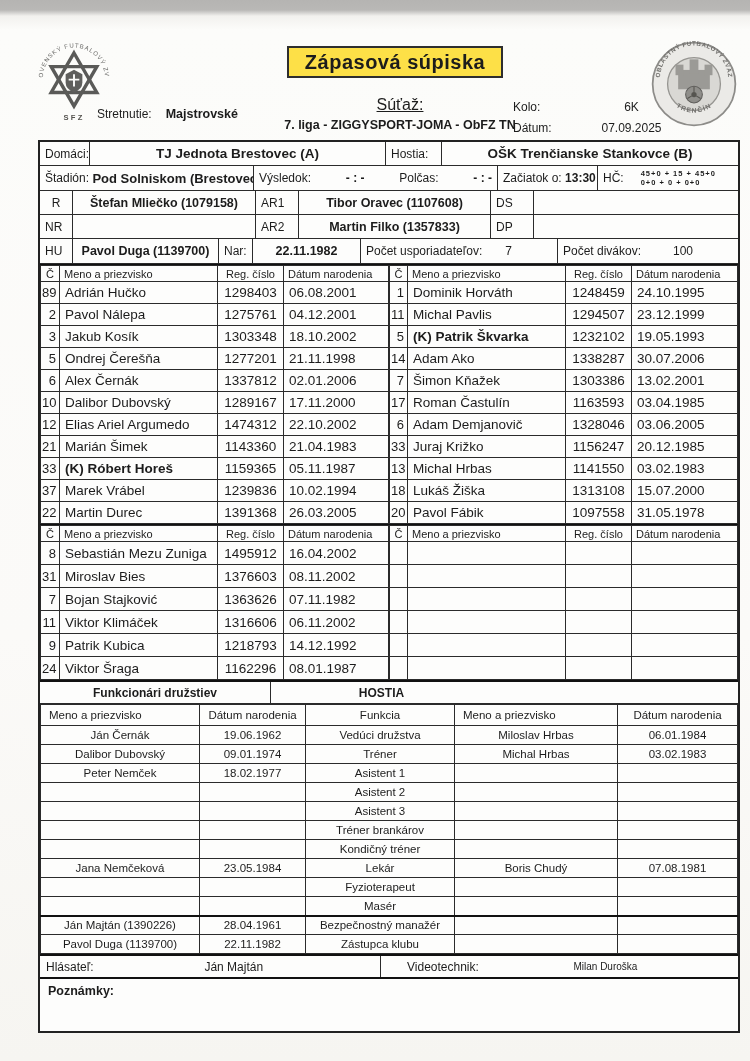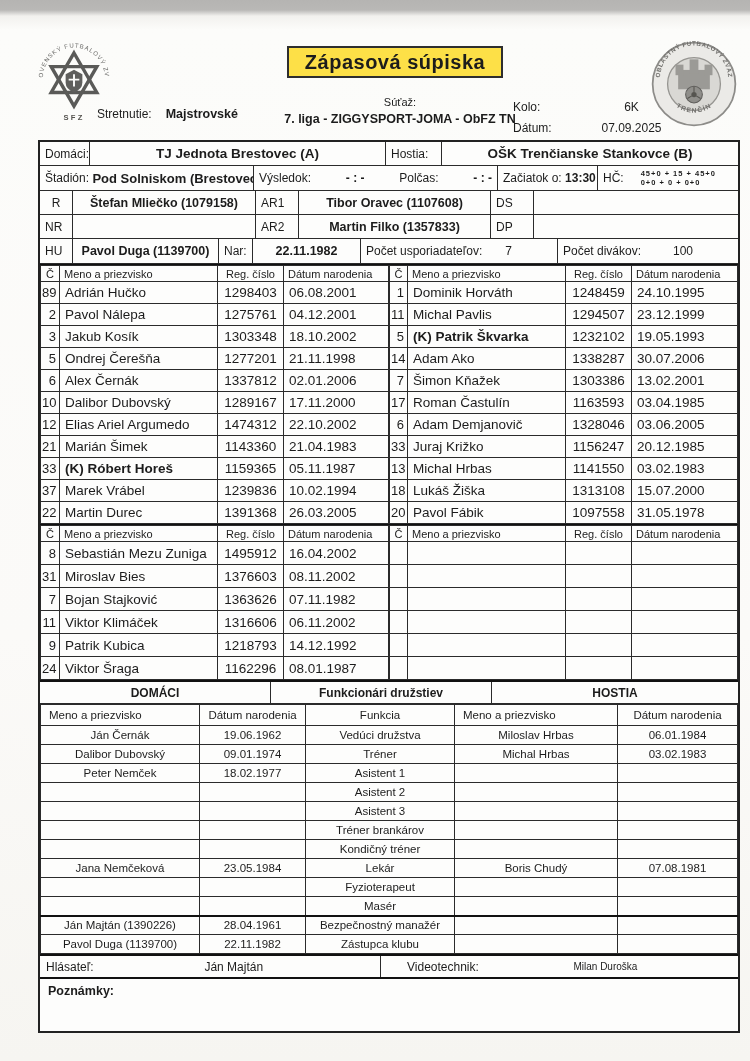--- a/index.html
+++ b/index.html
@@ -18,21 +18,21 @@
   .logo-right { position:absolute; left:650px; top:26px; width:88px; height:88px; }
   .title-box {
     position:absolute; left:287px; top:32px; width:216px; height:32px;
     border:2px solid #2e2e2e; background:#fde047;
     display:flex; align-items:center; justify-content:center;
     font-size:20px; font-weight:bold; letter-spacing:.5px;
   }
   .meta-stretnutie { position:absolute; left:97px; top:93px; font-size:12px; }
   .meta-stretnutie b { margin-left:14px; font-size:12.5px; }
   .meta-sutaz { position:absolute; left:255px; top:82px; width:290px; text-align:center; }
-  .meta-sutaz .lbl { font-size:11px; }
+  .meta-sutaz .lbl { font-size:16px;text-decoration:underline; }
   .meta-sutaz .val { font-size:12.5px; font-weight:bold; margin-top:4px; white-space:nowrap; }
   .meta-kd { position:absolute; left:513px; top:86px; width:175px; font-size:12px; }
   .meta-kd .row { display:flex; margin-bottom:7px; }
   .meta-kd .row .k { width:62px; }
   .meta-kd .row .v { font-weight:normal; flex:1; text-align:center; }
 
   
   .sheet { position:absolute; left:38px; top:140px; width:702px; border:2px solid #222; background:#fdfdfc; }
 
   .grid-row { display:grid; border-bottom:1px solid #2b2b2b; font-size:12px; }
@@ -516,21 +516,20 @@
     <td class="c-num"></td>
     <td class="c-name"></td>
     <td class="c-reg"></td>
     <td class="c-dob"></td>
   </tr>
 </tbody>
     </table>
   </div>
 
   <div class="off-band">
-    <div>DOMÁCI</div>
     <div>Funkcionári družstiev</div>
     <div>HOSTIA</div>
   </div>
   <table class="otab">
     <colgroup>
         <col style="width:159px">
         <col style="width:106px">
         <col style="width:149px">
         <col style="width:163px">
         <col>

